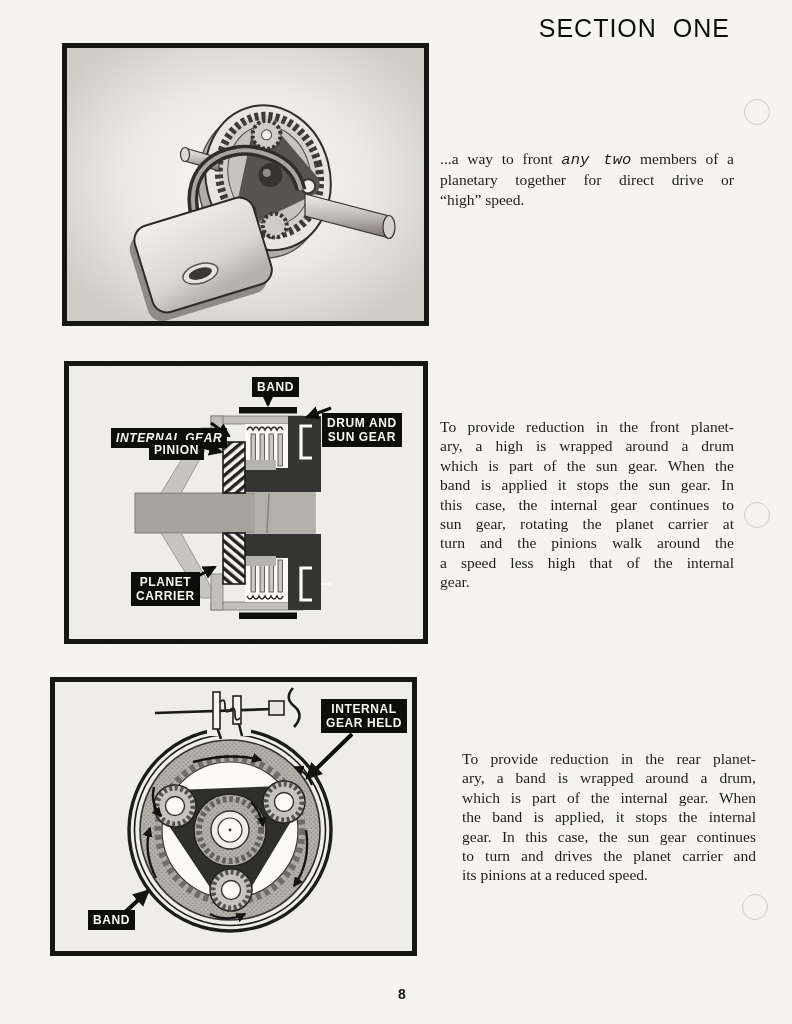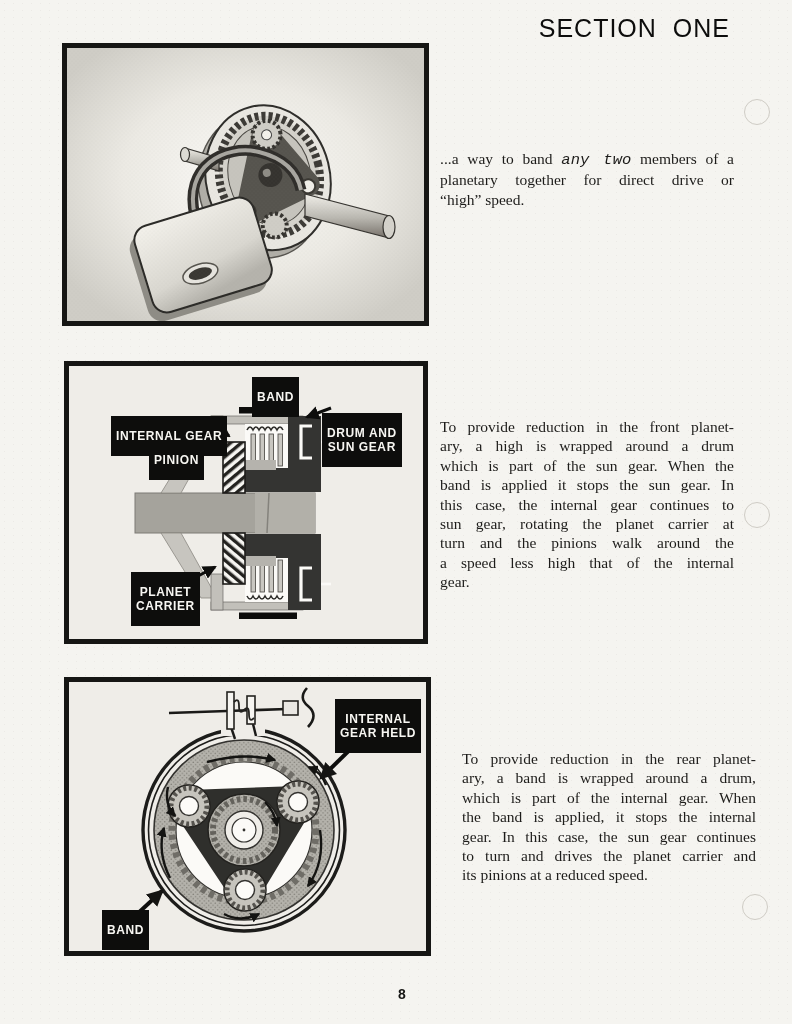--- a/index.html
+++ b/index.html
@@ -26,32 +26,32 @@
     color:#0d0d0c;
   }
   .figframe{
     position:absolute;
     border:5px solid #161614;
     background:#efede8;
     box-sizing:border-box;
   }
   #fig1{left:62px; top:43px; width:367px; height:283px;}
   #fig2{left:64px; top:361px; width:364px; height:283px;}
-  #fig3{left:64px; top:677px; width:367px; height:279px;}
+  #fig3{left:50px; top:677px; width:367px; height:279px;}
   .figframe svg{position:absolute;left:0;top:0;width:100%;height:100%;}
   .flabel{
     position:absolute;
     background:#0d0d0c;
     color:#f7f6f2;
     font-family:"Liberation Sans", sans-serif;
     font-weight:bold;
     font-size:12px;
     line-height:14px;
     letter-spacing:0.6px;
-    padding:13px 5px;
+    padding:3px 5px;
     text-align:center;
     white-space:nowrap;
   }
   .caption{
     position:absolute;
     width:294px;
     font-size:15.5px;
     line-height:19.4px;
   }
   #cap1{left:440px; top:149px;}
@@ -198,21 +198,21 @@
         <line x1="142" y1="57" x2="160" y2="70" marker-end="url(#ah2)"></line>
         <line x1="130" y1="80" x2="152" y2="86" marker-end="url(#ah2)"></line>
         <line x1="116" y1="217" x2="146" y2="201" marker-end="url(#ah2)"></line>
       </g>
     </svg>
     <div class="flabel" style="left:183px; top:11px;">BAND</div>
     <div class="flabel" style="left:253px; top:27px;margin-top:20px;">
       <div>DRUM AND</div>
       <div>SUN GEAR</div>
     </div>
-    <div class="flabel" style="left:42px; top:50px;">INTERNAL GEAR</div>
+    <div class="flabel" style="left:42px; top:62px;font-style:italic;">INTERNAL GEAR</div>
     <div class="flabel" style="left:80px; top:74px;">PINION</div>
     <div class="flabel" style="left:62px; top:206px;">
       <div>PLANET</div>
       <div>CARRIER</div>
     </div>
   </div>
 
   <div id="fig3" class="figframe">
     <svg viewBox="0 0 357 269">
       <defs>
@@ -294,21 +294,21 @@
       </g>
     </svg>
     <div class="flabel" style="left:266px; top:17px;">
       <div>INTERNAL</div>
       <div>GEAR HELD</div>
     </div>
     <div class="flabel" style="left:33px; top:228px;">BAND</div>
   </div>
 
   <div id="cap1" class="caption">
-    <div class="jline"><span>...a way to band </span><span class="it">any two</span><span> members of a</span></div>
+    <div class="jline"><span>...a way to front </span><span class="it">any two</span><span> members of a</span></div>
     <div class="jline">planetary together for direct drive or</div>
     <div class="jline last">“high” speed.</div>
   </div>
 
   <div id="cap2" class="caption">
     <div class="jline">To provide reduction in the front planet-</div>
     <div class="jline">ary, a high is wrapped around a drum</div>
     <div class="jline">which is part of the sun gear. When the</div>
     <div class="jline">band is applied it stops the sun gear. In</div>
     <div class="jline">this case, the internal gear continues to</div>

